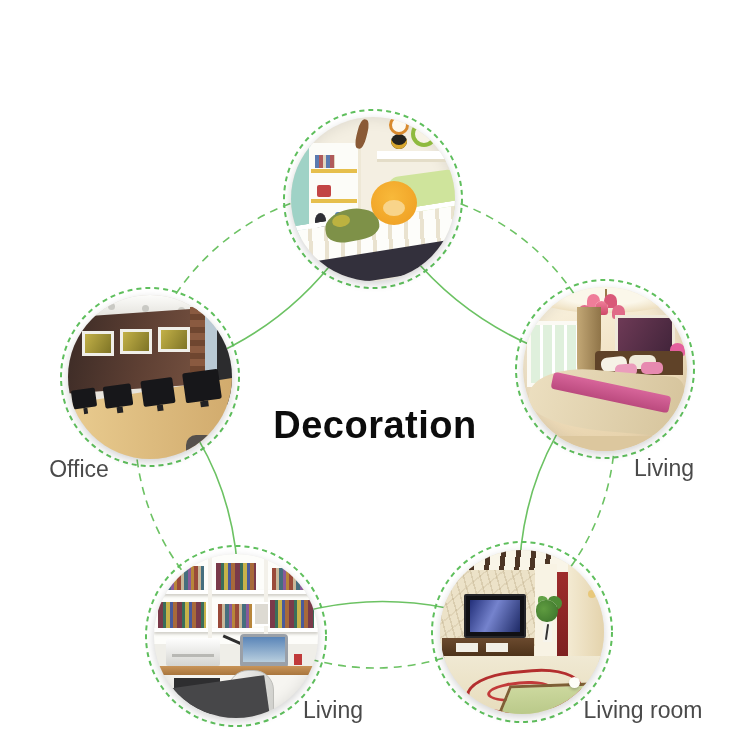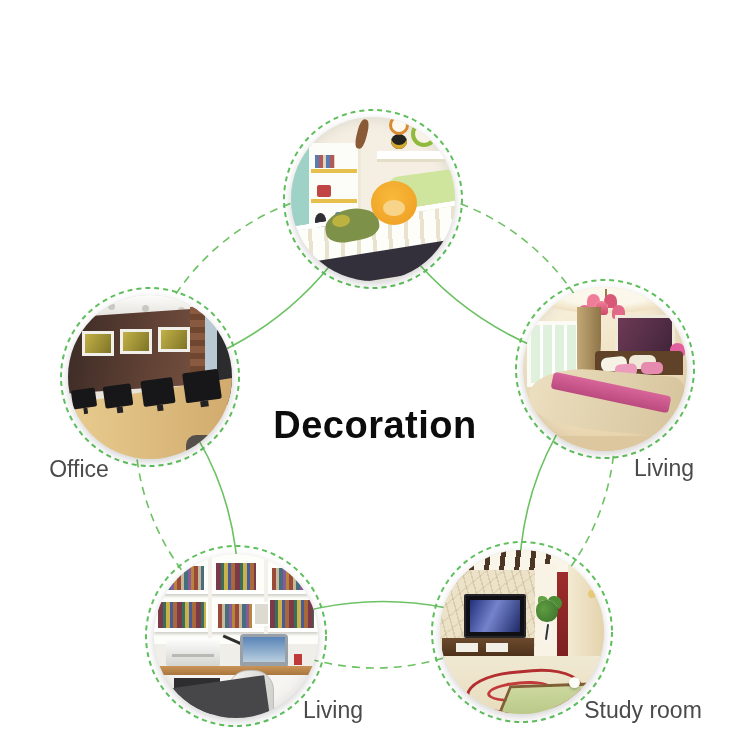--- a/index.html
+++ b/index.html
@@ -289,15 +289,15 @@
     <i class="l-rug">
         <b></b>
       </i>
     <i class="l-table"></i>
     <i class="l-ball"></i>
   </div>
 
   <div class="scene-label lbl-office">Office</div>
   <div class="scene-label lbl-bedroom">Living</div>
   <div class="scene-label lbl-study">Living</div>
-  <div class="scene-label lbl-living">Study room</div>
+  <div class="scene-label lbl-living">Living room</div>
 
 </div>
 
 </body></html>

